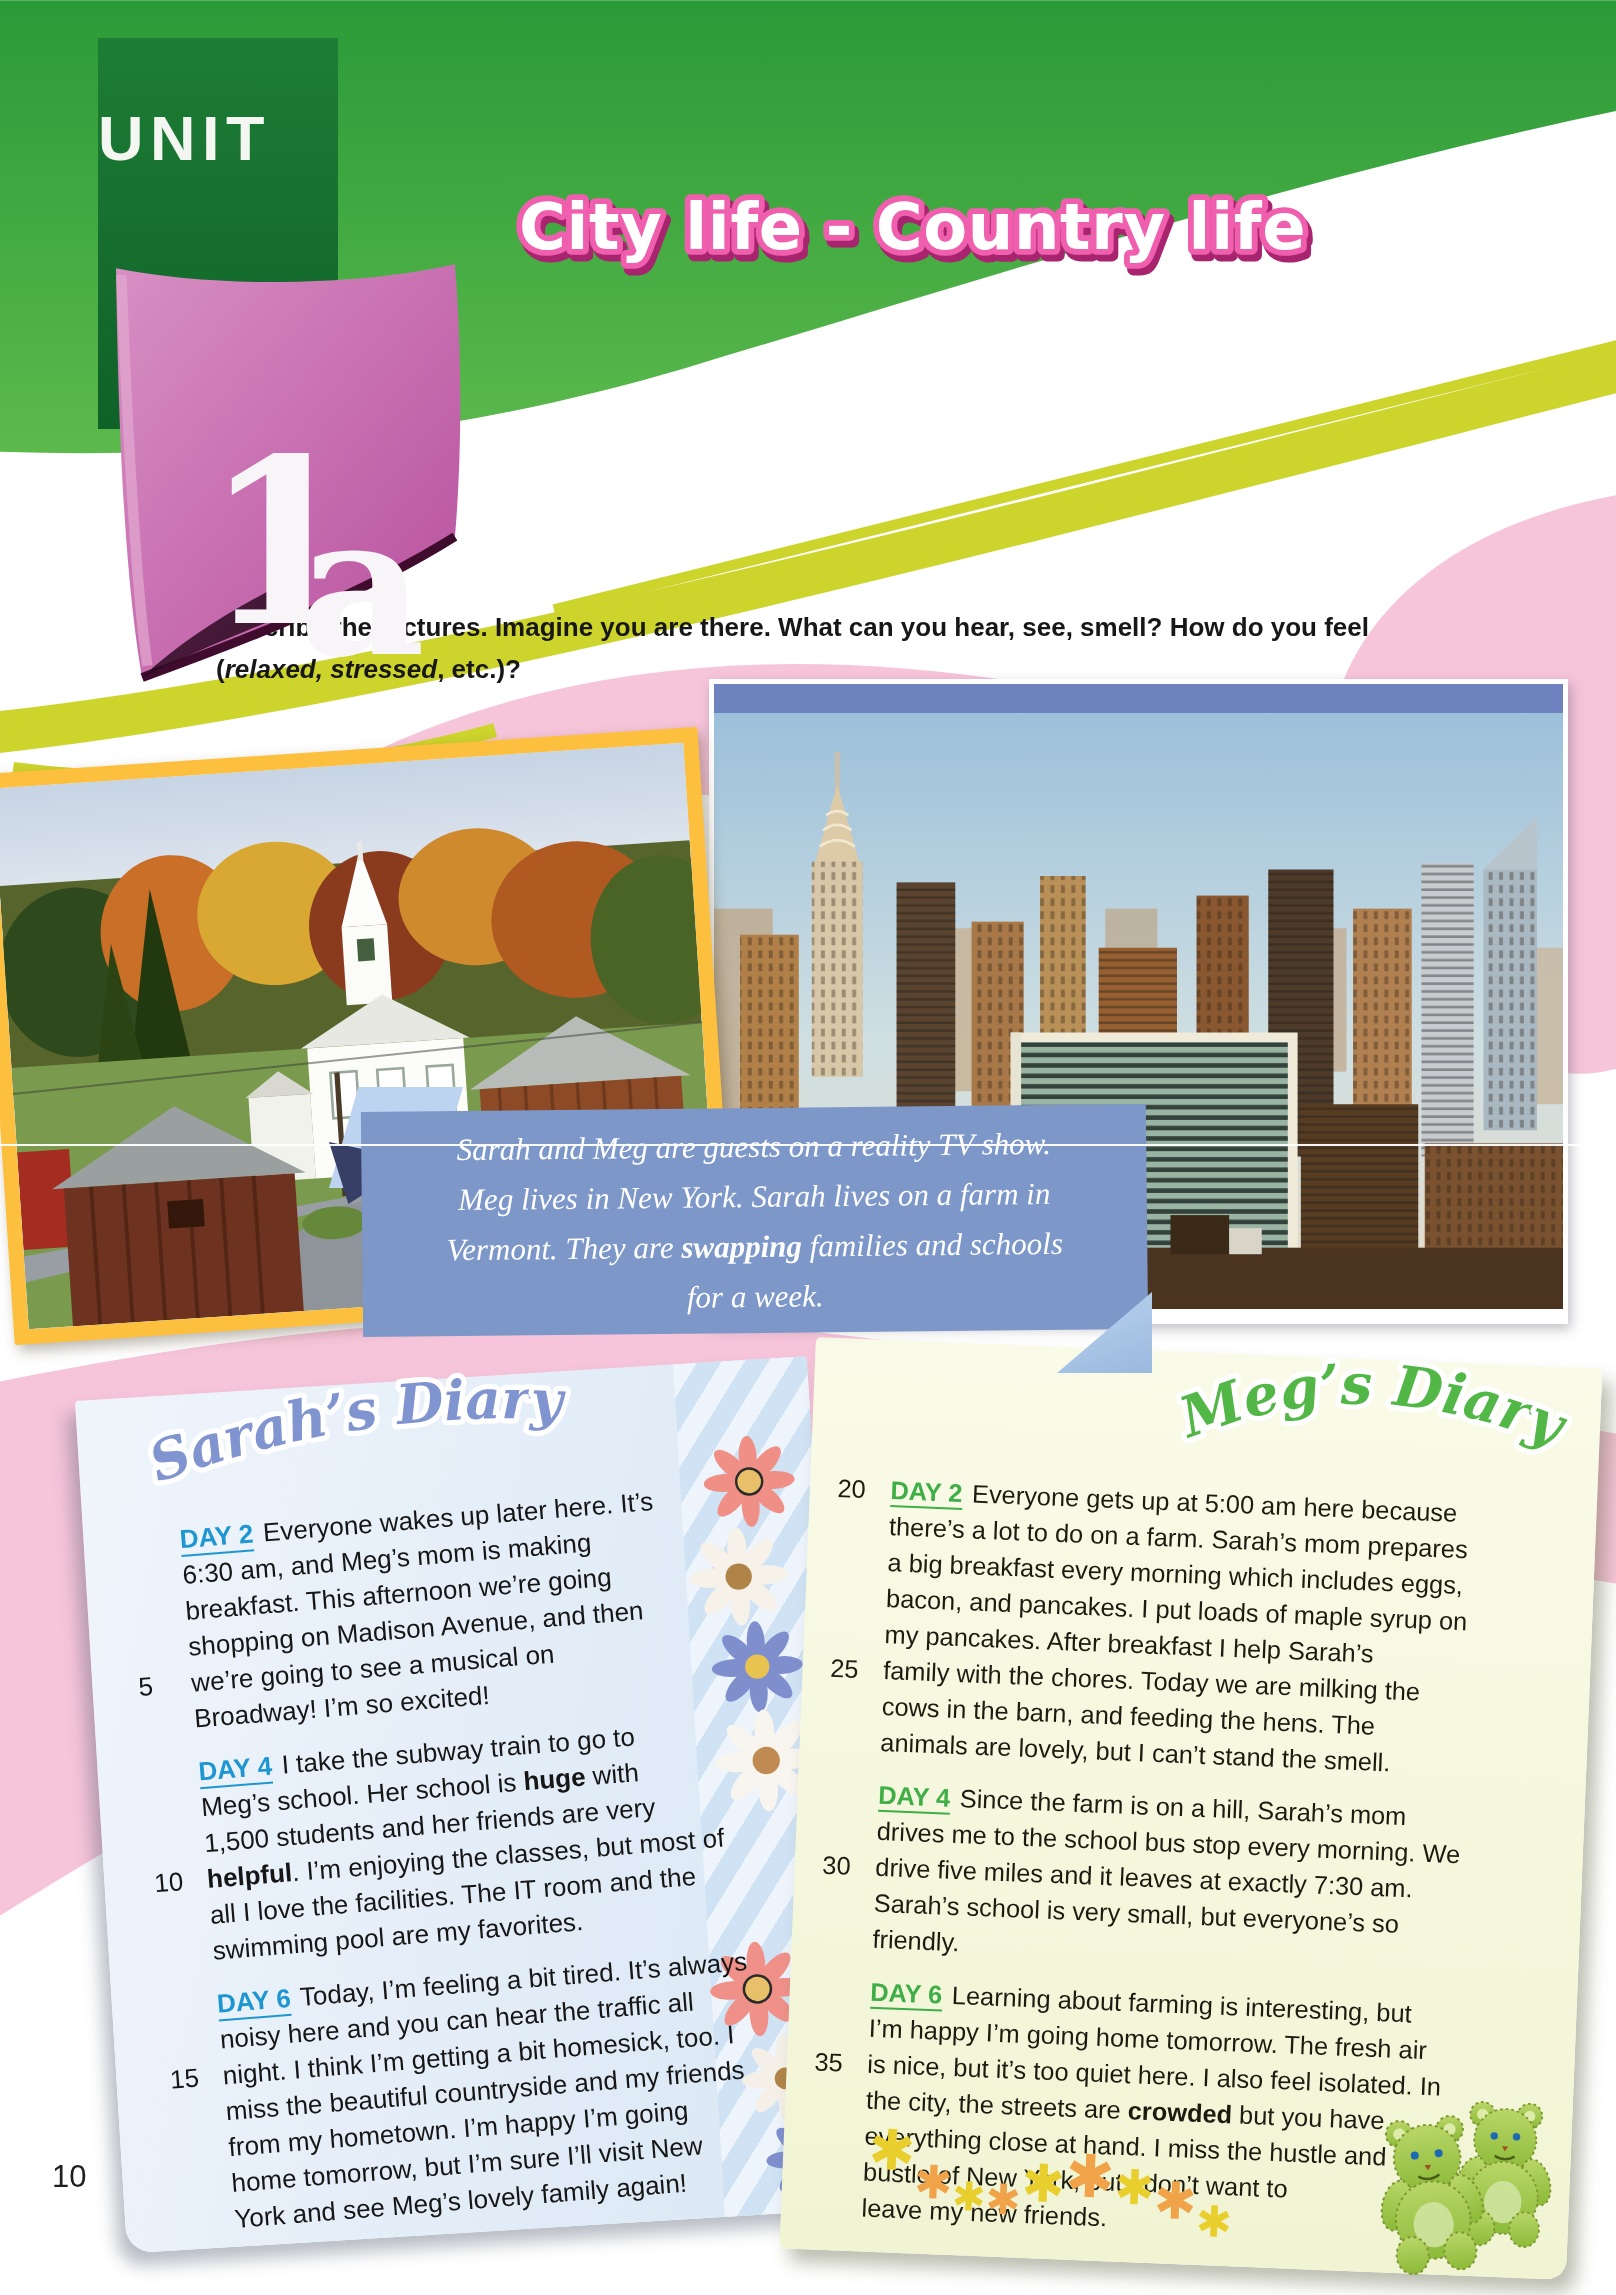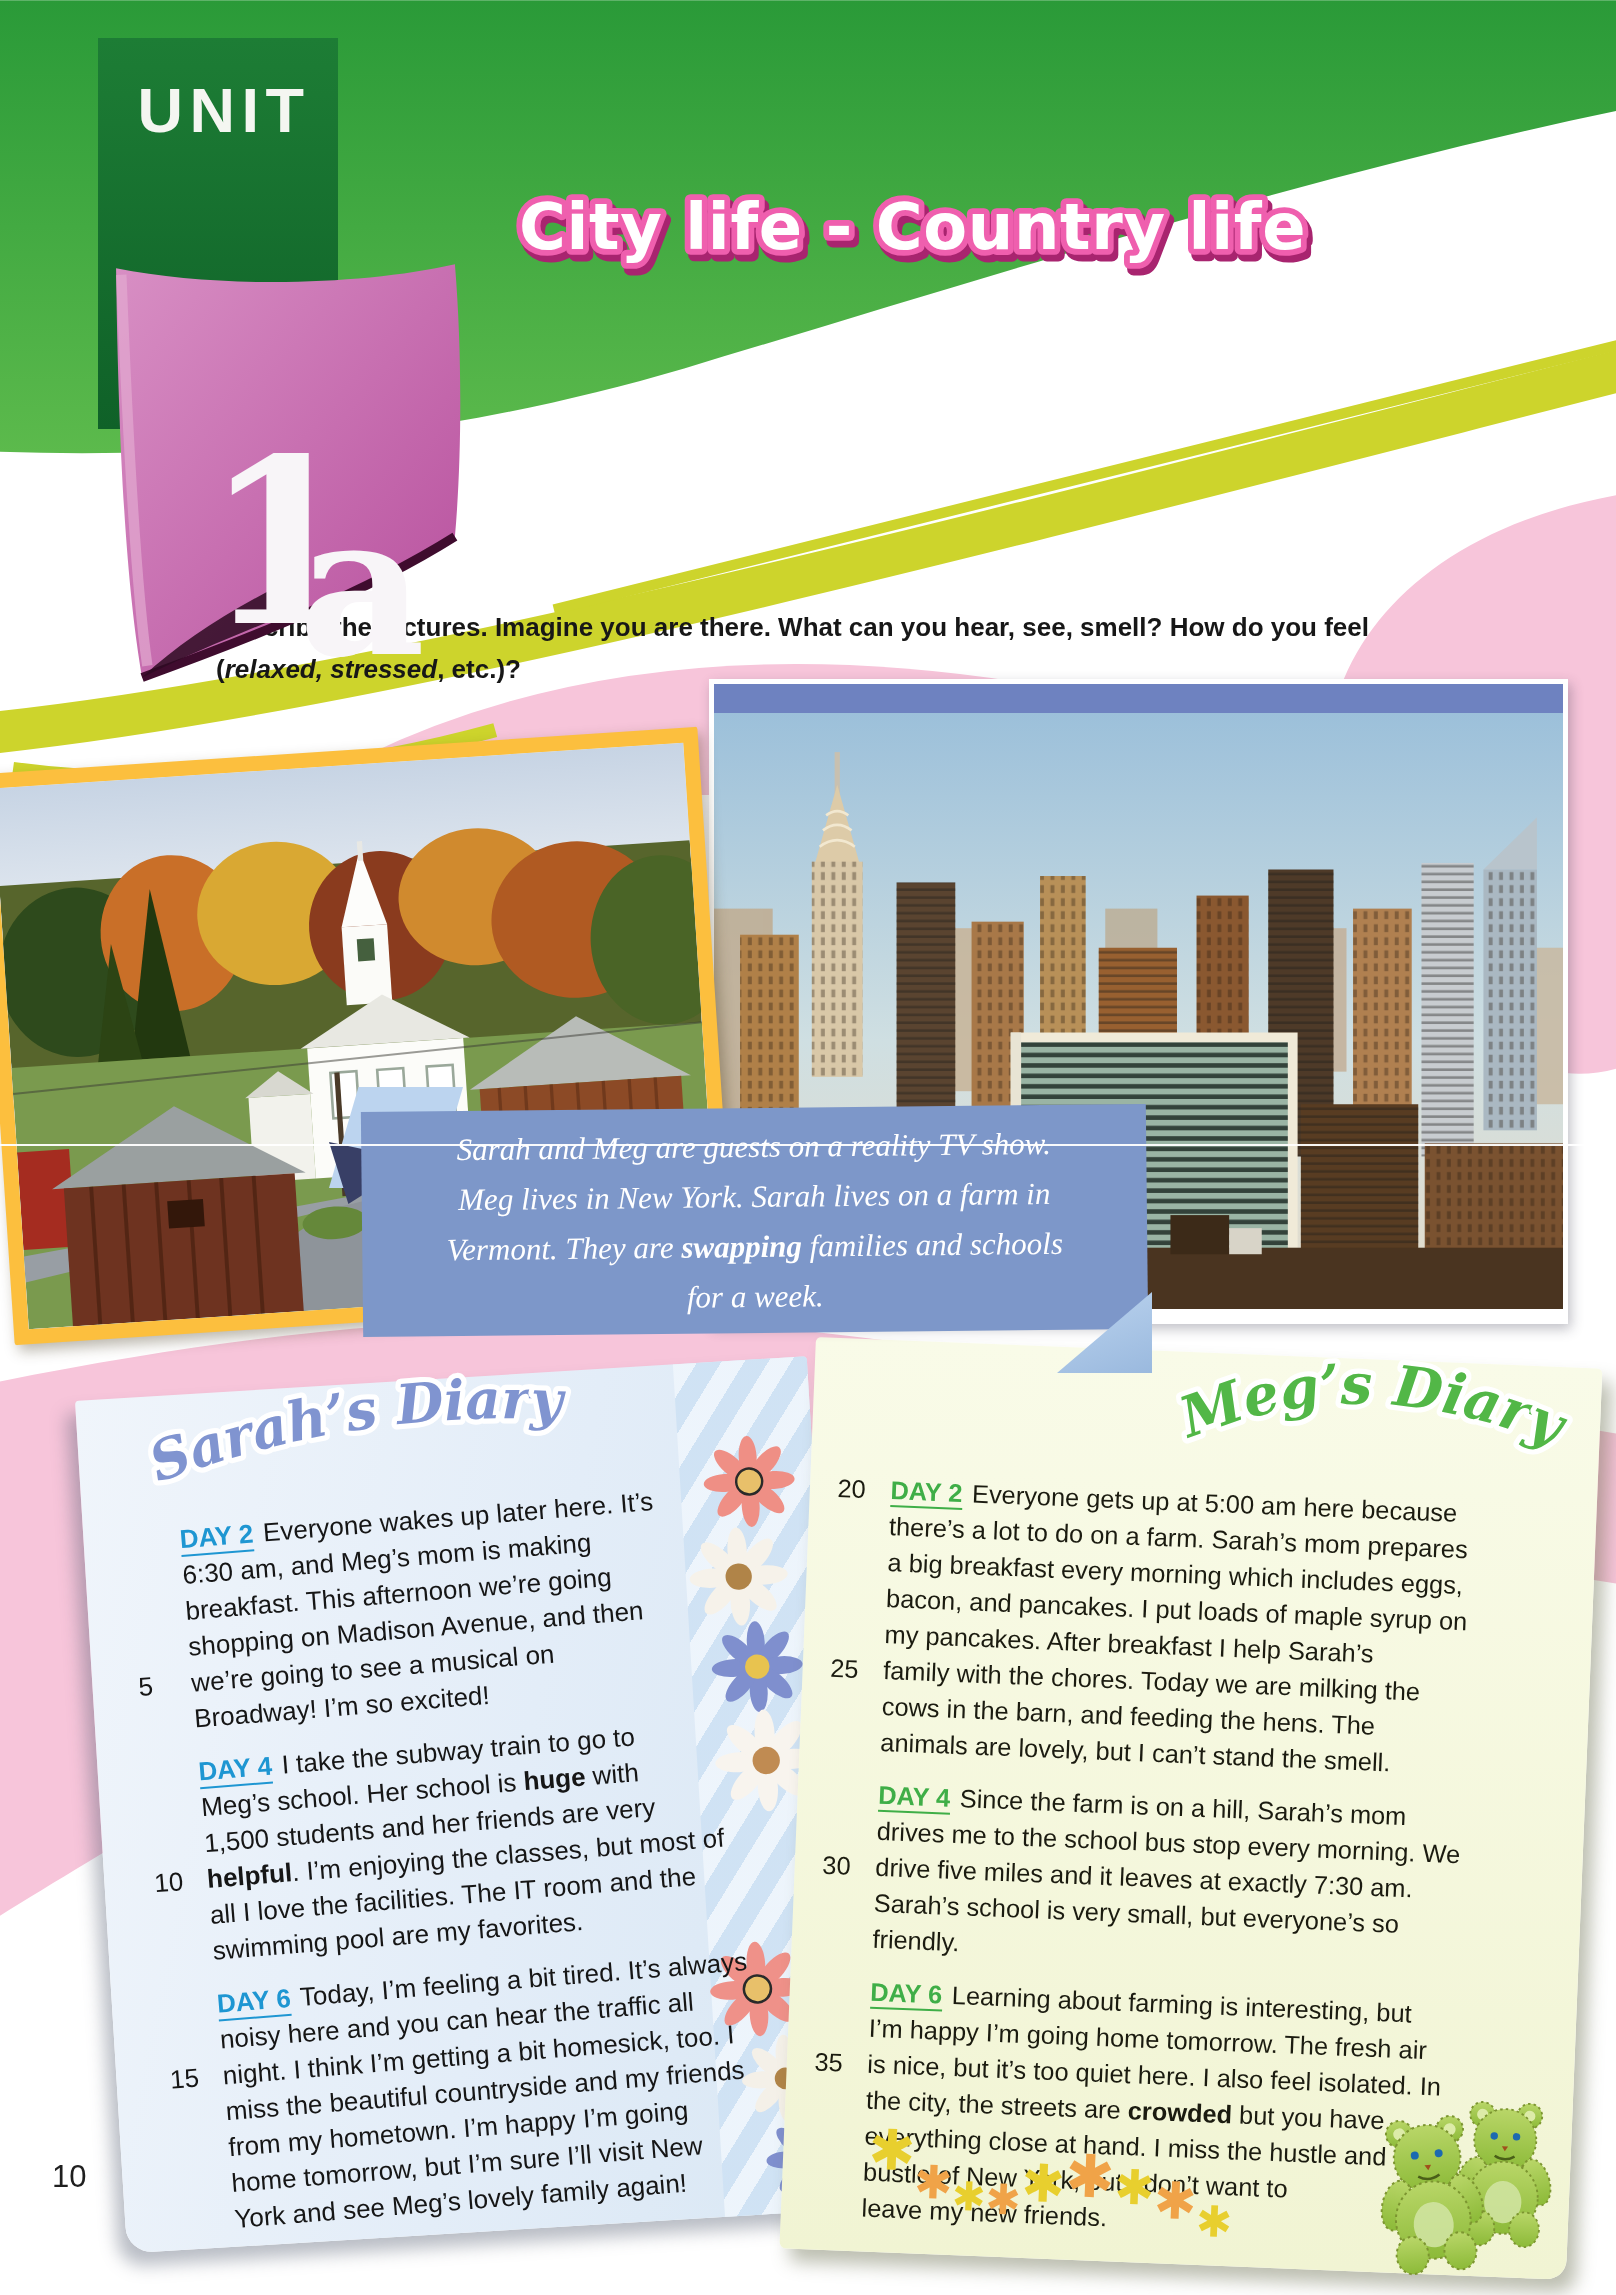--- a/index.html
+++ b/index.html
@@ -7,22 +7,22 @@
         font-family:"Liberation Sans",sans-serif;}
   svg{display:block;}
 
   
   #pink-art{position:absolute;left:0;top:0;z-index:1;pointer-events:none;}
   #header-art{position:absolute;left:0;top:0;z-index:2;pointer-events:none;}
 
   
   #unit-box{position:absolute;left:98px;top:38px;width:240px;height:391px;z-index:5;
             background:linear-gradient(180deg,#1d7d35 0%,#0f6128 100%);}
-  #unit-label{display:block;text-align:center;margin-top:36px;color:#f4f6f1;
-              font-size:63px;font-weight:bold;letter-spacing:6.5px;padding-left:12px;}
+  #unit-label{display:block;margin-top:64px;color:#f4f6f1;
+              font-size:63px;font-weight:bold;letter-spacing:6.5px;}
   #ribbon-svg{position:absolute;left:90px;top:255px;z-index:6;}
   .ribbon-digit{font-family:"DejaVu Serif",serif;font-weight:bold;fill:#f8f5f8;}
 
   
   #title-svg{position:absolute;left:391px;top:162px;z-index:5;}
   .title-text{font-family:"DejaVu Sans",sans-serif;font-weight:bold;font-size:98px;letter-spacing:1px;}
   .title-shadow{fill:#a8246f;stroke:#a8246f;stroke-width:20px;paint-order:stroke;stroke-linejoin:round;}
   .title-main{fill:#ffffff;stroke:#ef5fae;stroke-width:18px;paint-order:stroke;stroke-linejoin:round;}
 
   

